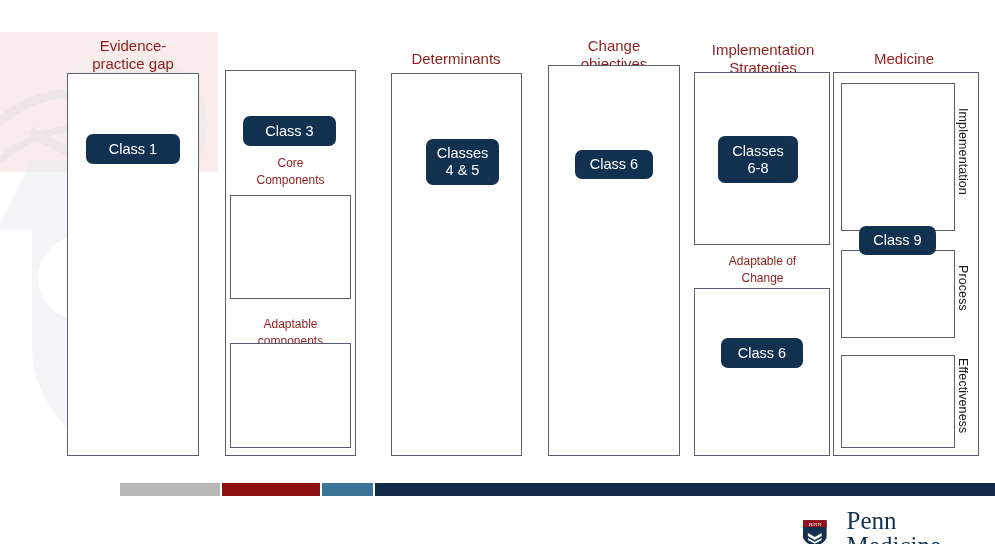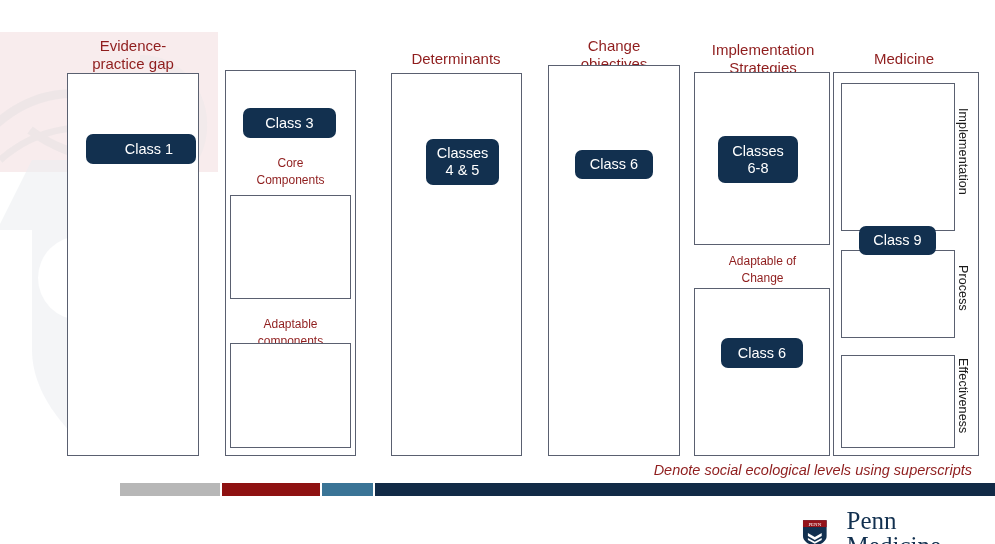--- a/index.html
+++ b/index.html
@@ -82,24 +82,24 @@
     <path d="M60 0 L185 0 L185 190 C185 240 140 280 122 292 C104 280 60 240 60 190 Z" fill="#eceef2"></path>
     <circle cx="108" cy="118" r="42" fill="#ffffff"></circle>
     <path d="M60 0 L25 70 L60 70 Z" fill="#eceef2"></path>
   </svg>
 
   <div class="col-title" style="left:62px;top:37px;width:142px;">
     <div>Evidence-</div>
     <div>practice gap</div>
   </div>
   <div class="box" style="left:67px;top:73px;width:132px;height:383px;"></div>
-  <div class="pill" style="left:86px;top:134px;width:94px;height:30px;padding-left:16px;">Class 1</div>
+  <div class="pill" style="left:86px;top:134px;width:94px;height:30px;">Class 1</div>
 
   <div class="box" style="left:225px;top:70px;width:131px;height:386px;"></div>
-  <div class="pill" style="left:243px;top:108px;width:93px;height:30px;">Class 3</div>
+  <div class="pill" style="left:243px;top:116px;width:93px;height:30px;">Class 3</div>
   <div class="sublabel" style="left:228px;top:155px;width:125px;">
     <div>Core</div>
     <div>Components</div>
   </div>
   <div class="subbox" style="left:230px;top:195px;width:121px;height:104px;"></div>
   <div class="sublabel" style="left:228px;top:316px;width:125px;">
     <div>Adaptable</div>
     <div>components</div>
   </div>
   <div class="subbox" style="left:230px;top:343px;width:121px;height:105px;"></div>
@@ -145,21 +145,20 @@
   <div class="vlabel" style="left:956px;top:108px;">Implementation</div>
 
   <div class="subbox" style="left:841px;top:250px;width:114px;height:88px;"></div>
   <div class="vlabel" style="left:956px;top:265px;">Process</div>
 
   <div class="subbox" style="left:841px;top:355px;width:114px;height:93px;"></div>
   <div class="vlabel" style="left:956px;top:358px;">Effectiveness</div>
 
   <div class="pill" style="left:859px;top:226px;width:77px;height:29px;">Class 9</div>
 
-  <div class="footnote">Denote social ecological levels using superscripts</div>
 
   <div class="seg seg-gray"></div>
   <div class="seg seg-red"></div>
   <div class="seg seg-teal"></div>
   <div class="navbar"></div>
 
   <div class="logo">
     <svg width="26" height="28" viewBox="0 0 26 28">
       <path d="M1 1 H25 V17 C25 23 18 26 13 27 C8 26 1 23 1 17 Z" fill="#12304f"></path>
       <rect x="1" y="1" width="24" height="7" fill="#94131a"></rect>

